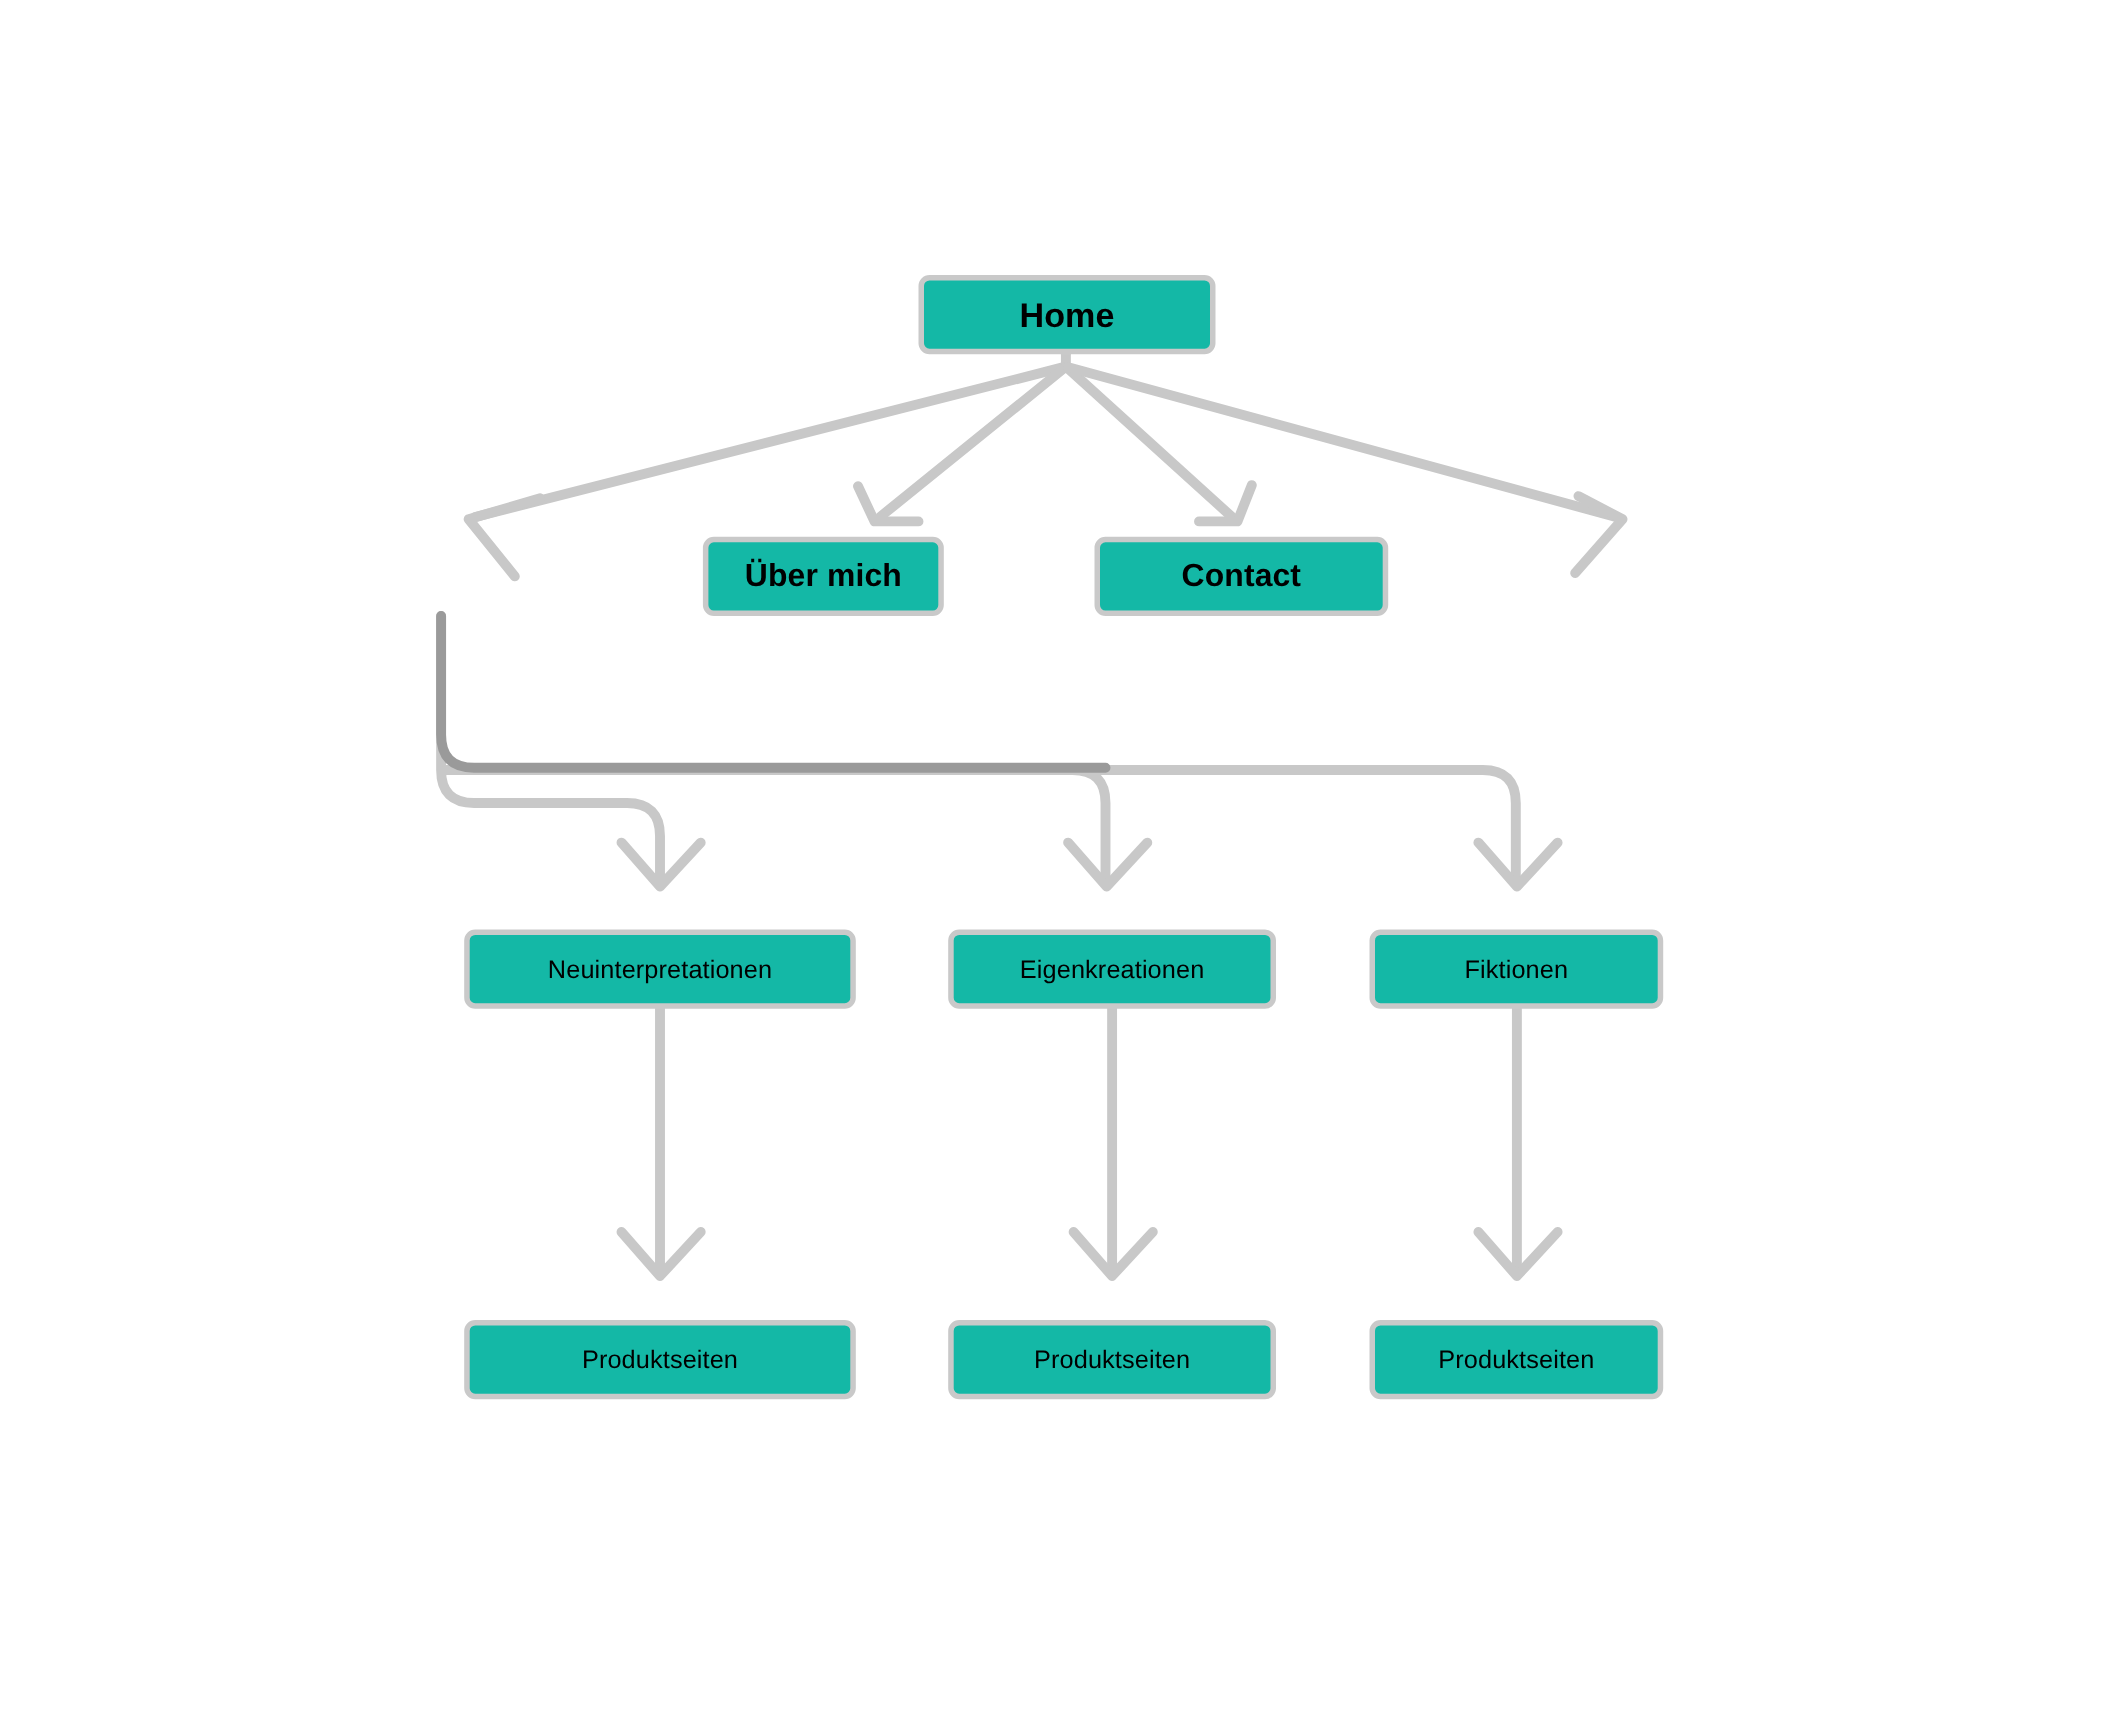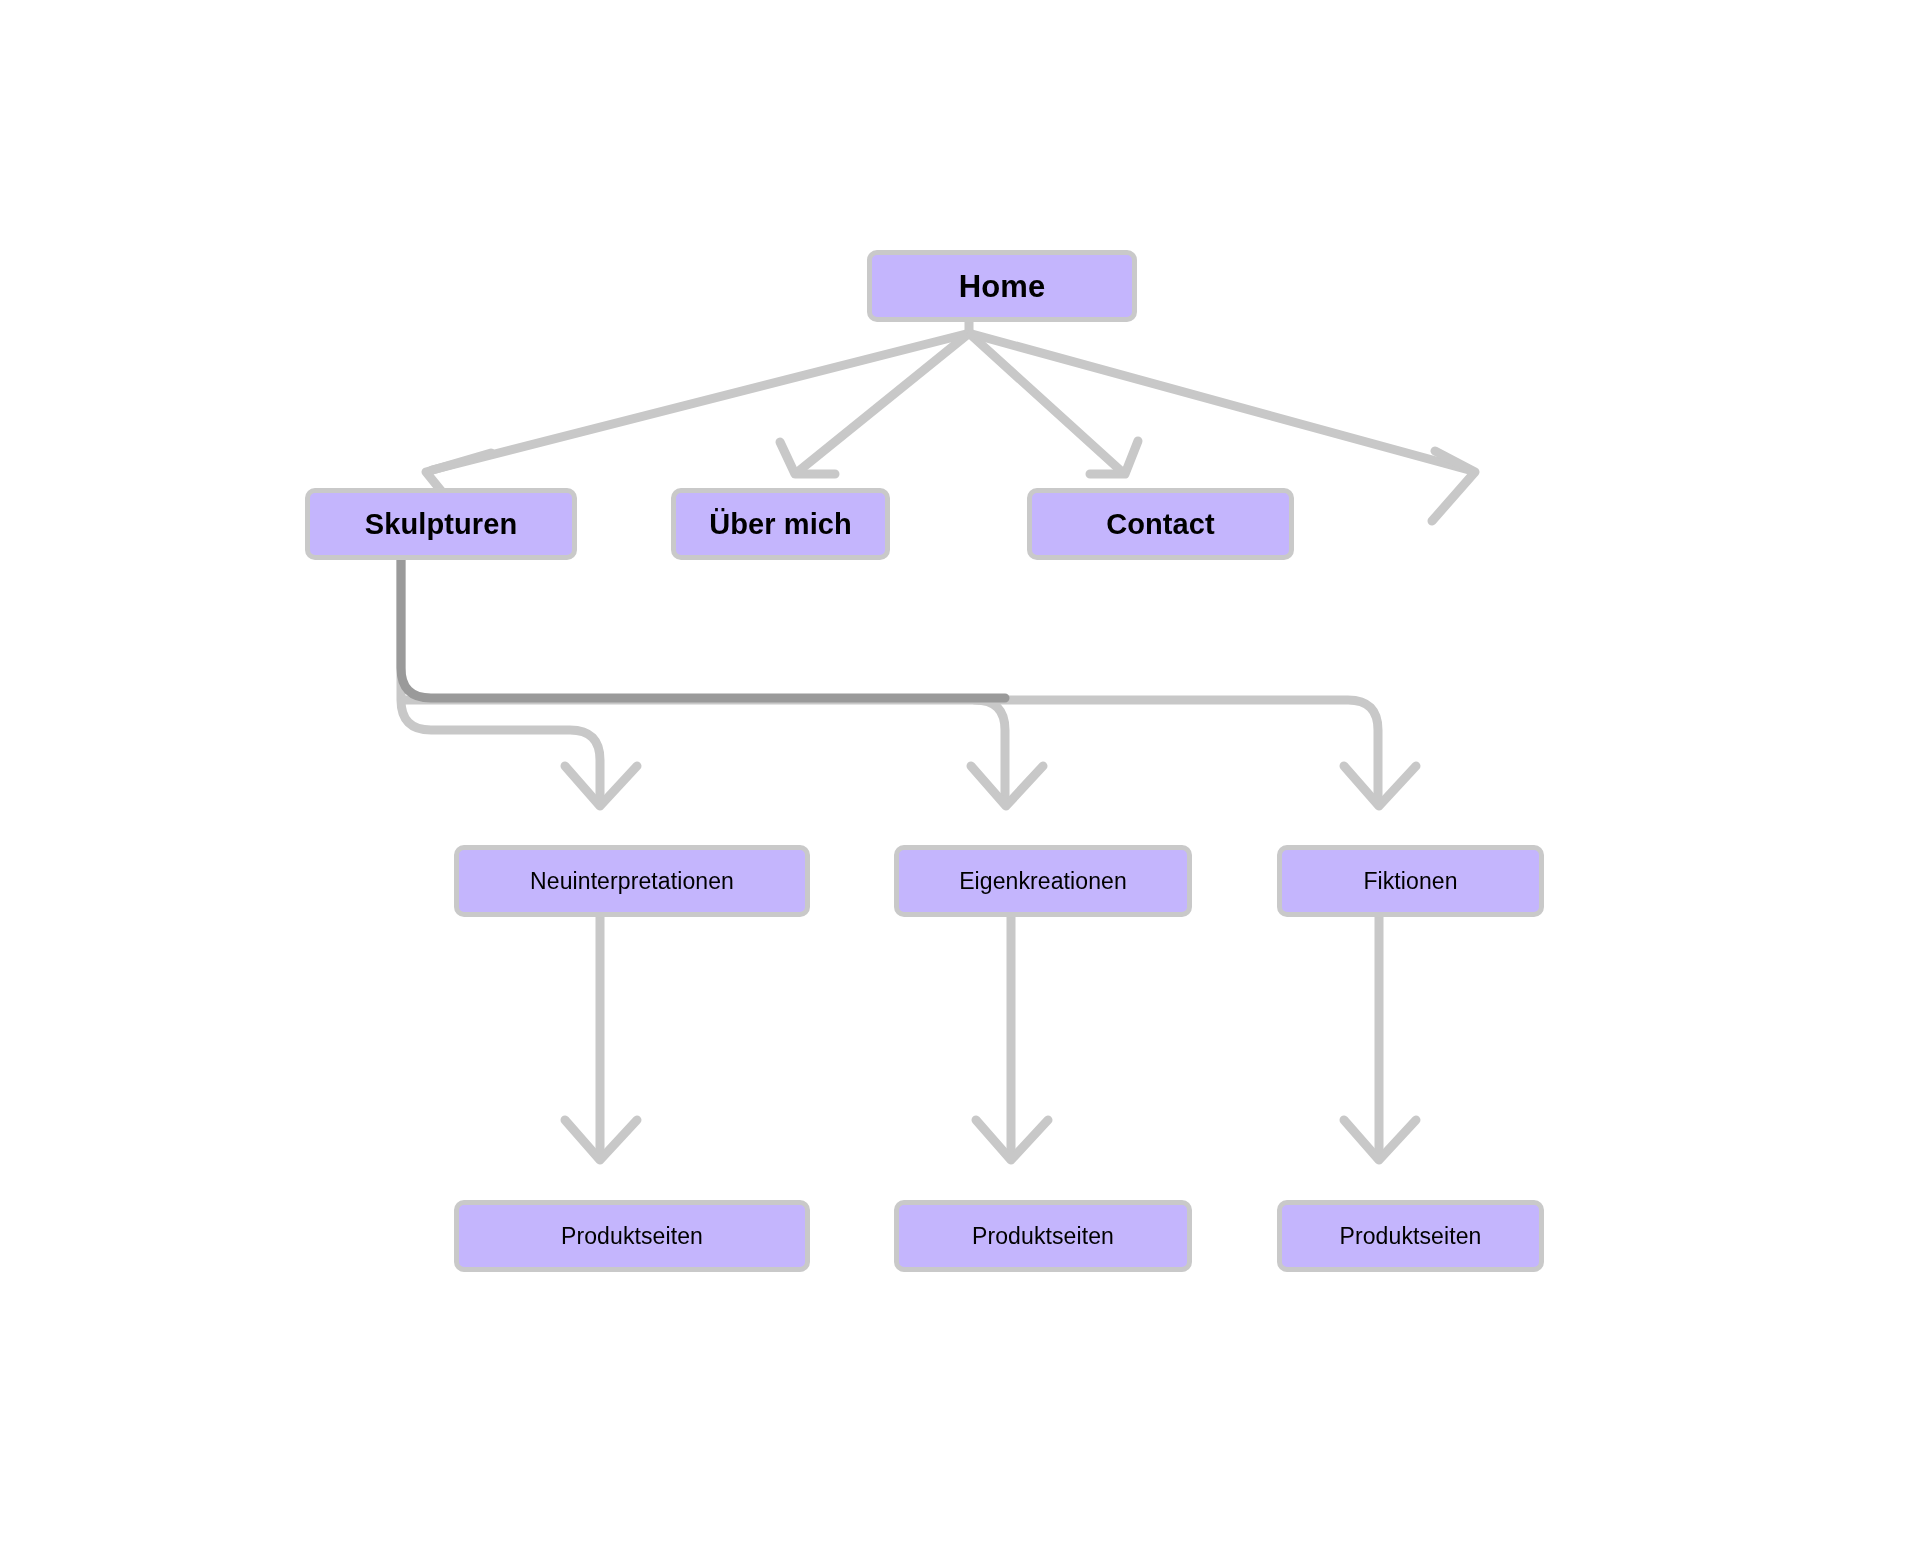--- a/index.html
+++ b/index.html
@@ -22,30 +22,29 @@
     position: absolute;
     left: 0;
     top: 0;
     width: 1914px;
     height: 1560px;
     pointer-events: none;
   }
   .node {
     position: absolute;
     box-sizing: border-box;
-    background: #c4b5fd;
+    background: #14b8a6;
     border: 5px solid #c9c9c9;
     border-radius: 10px;
     display: flex;
     align-items: center;
     justify-content: center;
     color: #000000;
     white-space: nowrap;
     z-index: 5;
-    margin-left: 32px;
   }
   .node .label {
     display: block;
     line-height: 1;
   }
   .node.lv0, .node.lv1 {
     font-weight: bold;
   }
   .node.lv0 .label { font-size: 31px; letter-spacing: 0.1px; }
   .node.lv1 .label { font-size: 29px; letter-spacing: 0.1px; }
@@ -114,23 +113,20 @@
 
       <path d="M 1379 917 L 1379 1155"></path>
       <path d="M 1344 1120 L 1379 1160 L 1416 1120"></path>
     </g>
   </svg>
 
   <div class="node lv0" style="left:835px; top:250px; width:270px; height:72px;">
     <span class="label">Home</span>
   </div>
 
-  <div class="node lv1" style="left:273px; top:488px; width:272px; height:72px;">
-    <span class="label">Skulpturen</span>
-  </div>
 
   <div class="node lv1" style="left:639px; top:488px; width:219px; height:72px;">
     <span class="label">Über mich</span>
   </div>
 
   <div class="node lv1" style="left:995px; top:488px; width:267px; height:72px;align-items:center;">
     <span class="label">Contact</span>
   </div>
 
 

